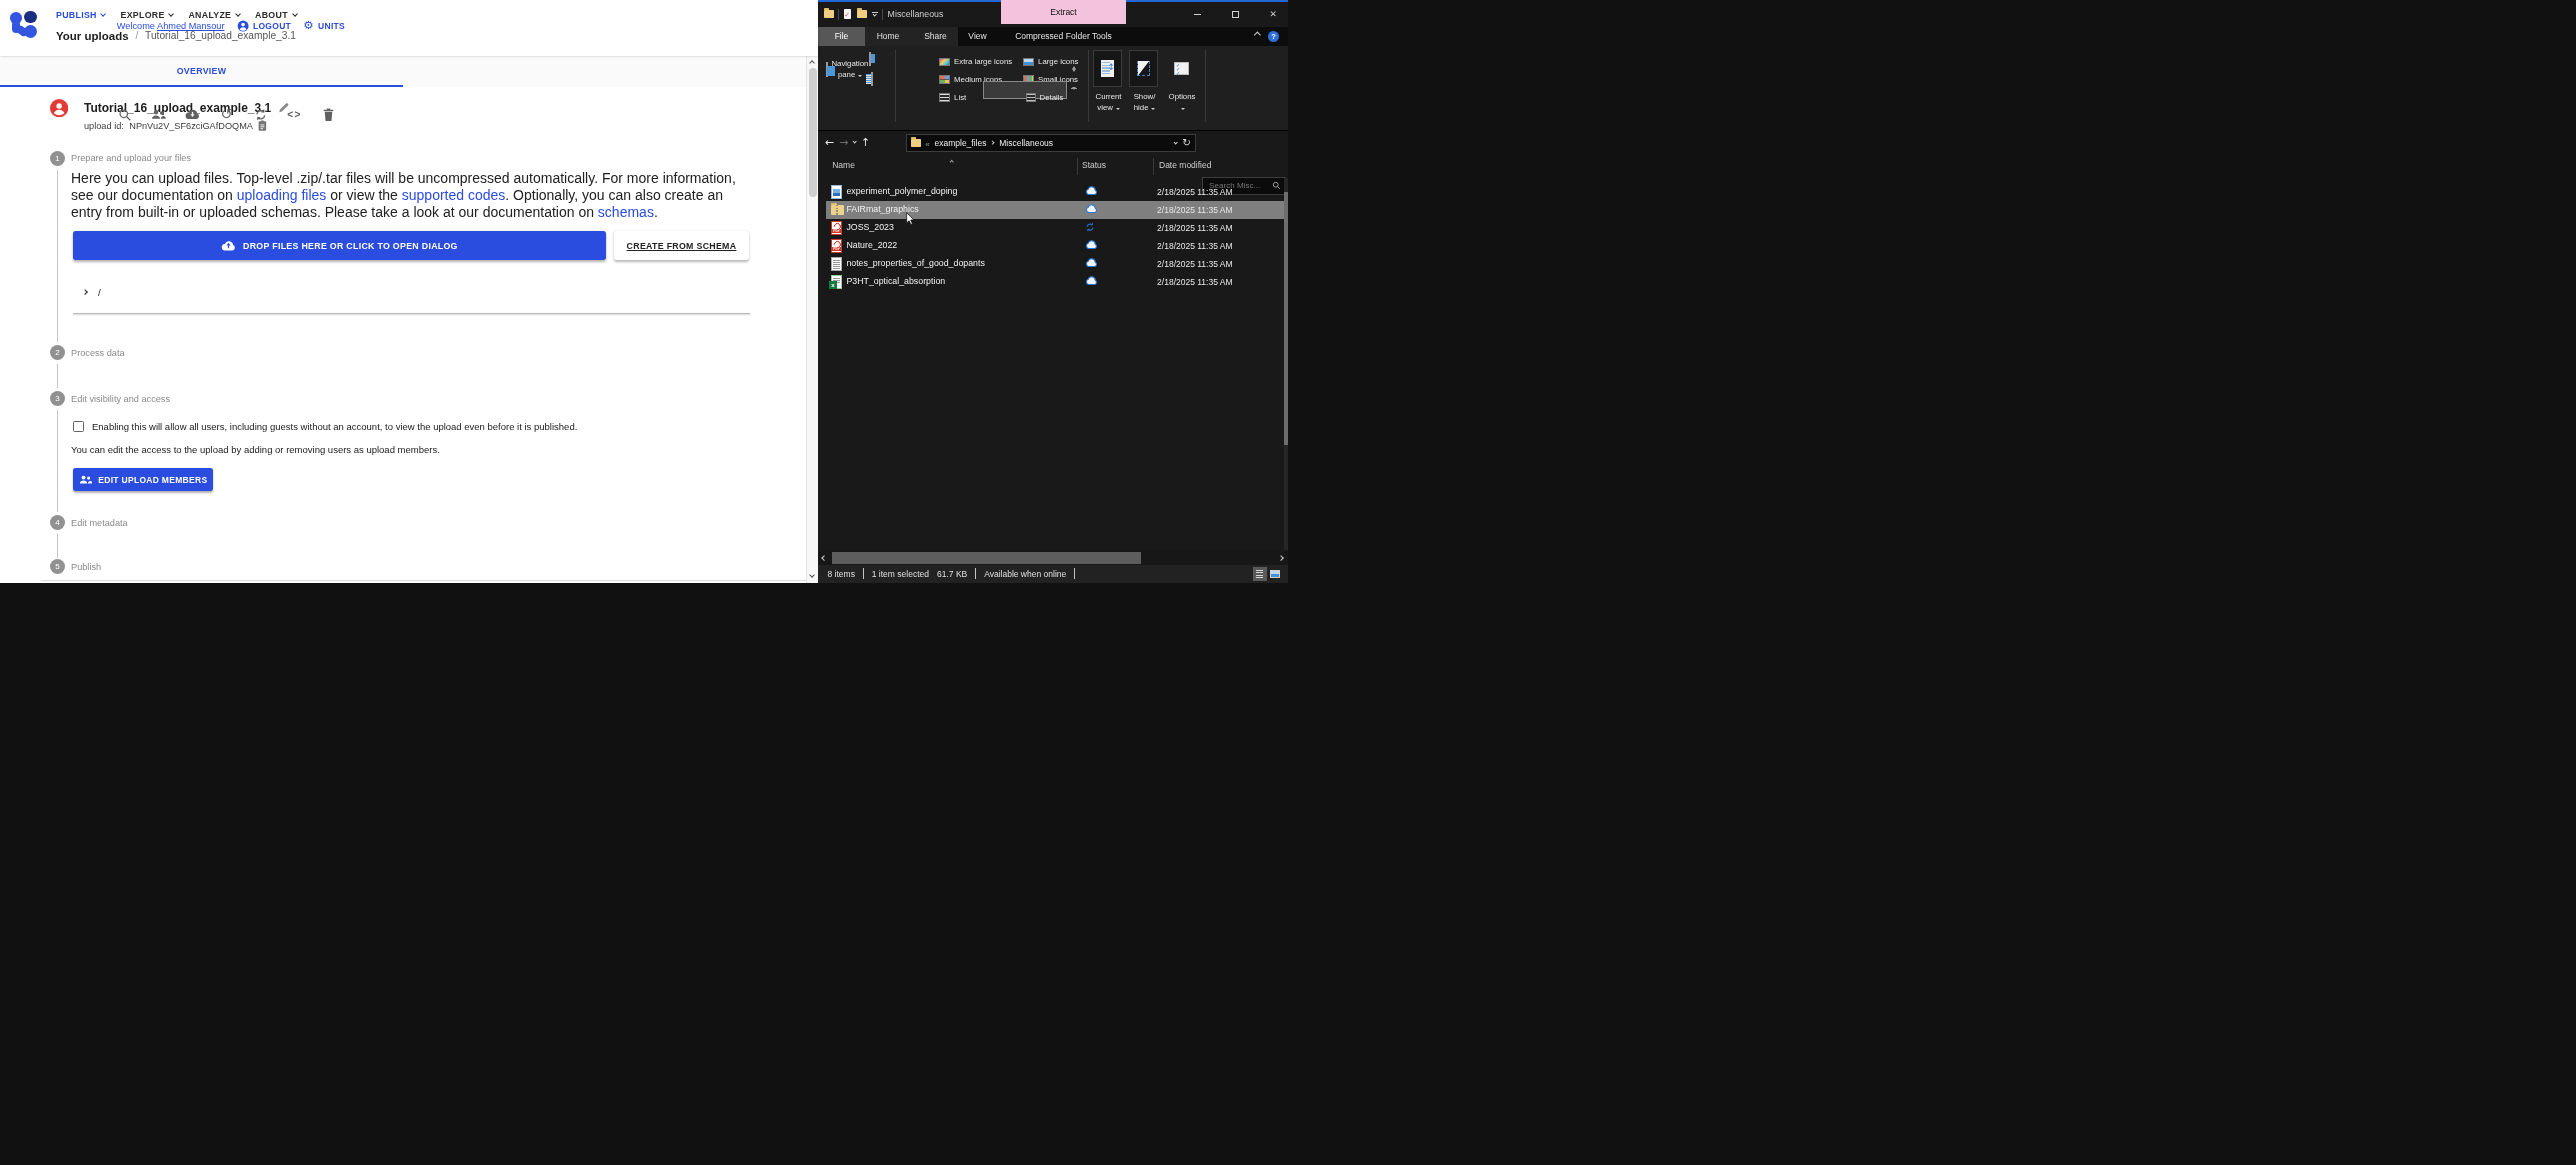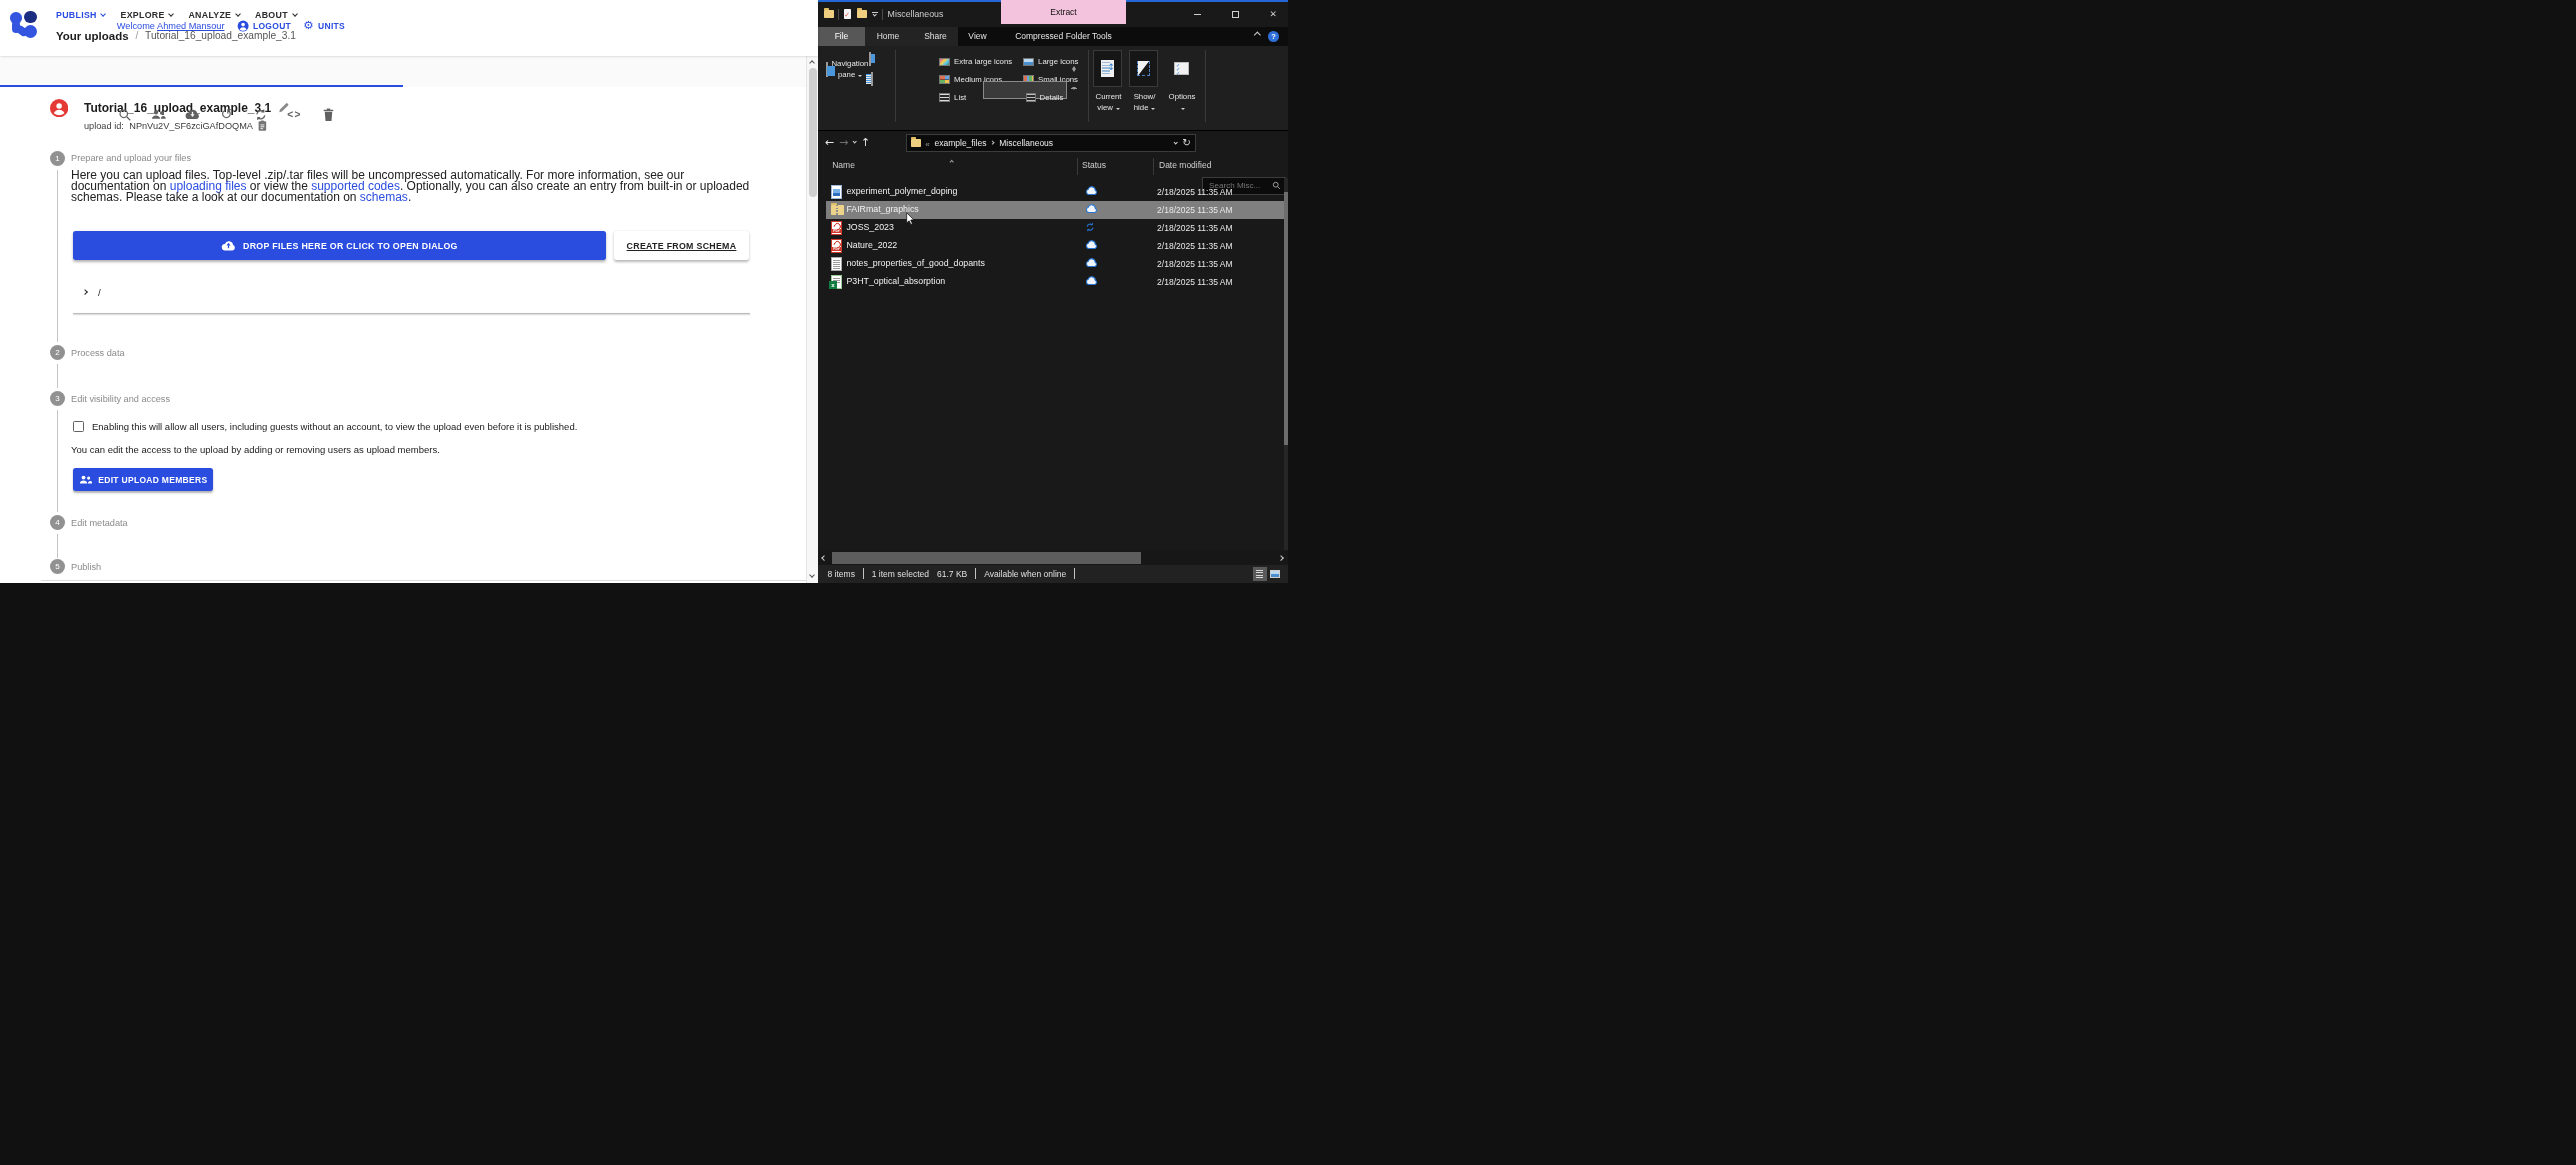--- a/index.html
+++ b/index.html
@@ -60,21 +60,21 @@
   .act{width:15px;height:15px;display:flex;align-items:center;justify-content:center;cursor:pointer;}
   .code-glyph{font-size:10.2px;font-weight:bold;letter-spacing:1.4px;color:#616161;}
   .undo-glyph{font-family:"DejaVu Sans",sans-serif;font-size:14.2px;color:#616161;line-height:1;}
 
   
   .step-circle{position:absolute;left:50px;width:15px;height:15px;border-radius:50%;
                background:#919191;color:#fff;font-size:8.1px;display:flex;align-items:center;justify-content:center;}
   .step-label{position:absolute;left:71px;font-size:9.2px;color:#8a8a8a;}
   .connector{position:absolute;left:57px;width:0.7px;background:#c4c4c4;}
 
-  #para{left:71px;top:170px;width:680px;font-size:12px;line-height:11px;color:#212121;}
+  #para{left:71px;top:170px;width:680px;font-size:14px;line-height:17px;color:#212121;}
   #para a{color:#2a4cdf;text-decoration:none;}
   #drop-btn{left:73px;top:231px;width:533px;height:29px;background:#2a4cdf;border-radius:2.7px;
             display:flex;align-items:center;justify-content:center;gap:6.8px;color:#fff;
             font-size:8.8px;font-weight:bold;letter-spacing:0.3px;cursor:pointer;
             box-shadow:0 1.4px 2.7px rgba(0,0,0,.3);}
   #schema-btn{left:614px;top:231px;width:135px;height:29px;background:#fff;border-radius:2.7px;
             display:flex;align-items:center;justify-content:center;color:#222;
             font-size:8.8px;font-weight:bold;letter-spacing:0.3px;cursor:pointer;
             box-shadow:0 1.4px 2.7px rgba(0,0,0,.28);text-decoration:underline;}
   #rootrow{left:83px;top:285px;height:15px;gap:11px;color:#222;}
@@ -286,20 +286,23 @@
           <span>LOGOUT</span>
         </span>
         <span class="acct-btn">
           <span class="gear">⚙</span>
           <span>UNITS</span>
         </span>
       </div>
     </div>
 
     <div id="tabbar" class="abs">
+      <div class="tab" id="tab-overview">
+        <span>OVERVIEW</span>
+      </div>
       <div id="tab-indicator" class="abs"></div>
     </div>
 
     <div id="nscroll" class="abs">
       <span class="cv cv-up abs" style="left:3.4px;top:5.4px;"></span>
       <div id="nscroll-thumb" class="abs"></div>
       <span class="cv cv-down abs" style="left:3.4px;top:517px;"></span>
     </div>
 
     <svg id="avatar" class="abs" viewBox="0 0 20 20">

